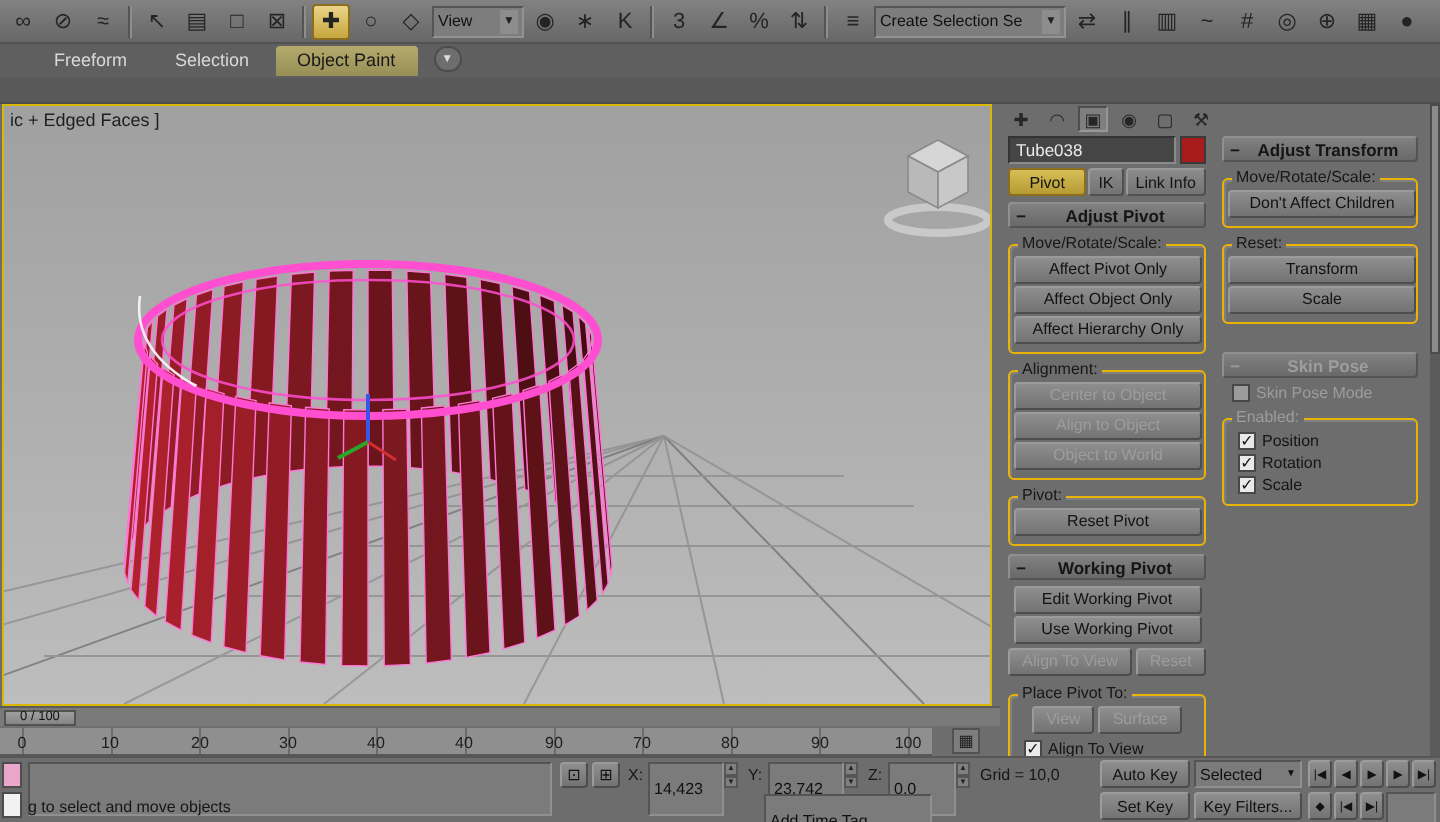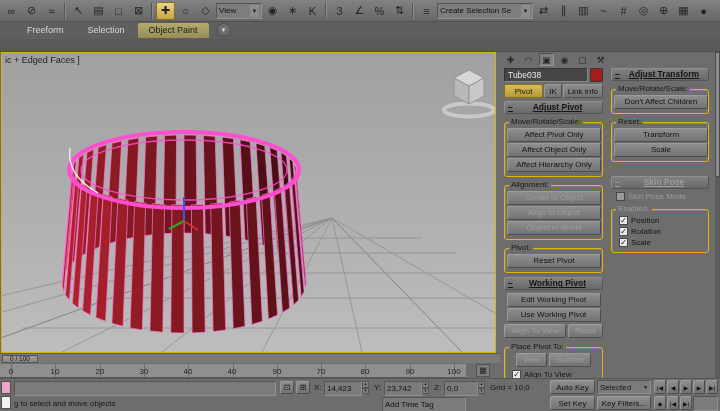--- a/index.html
+++ b/index.html
@@ -33,21 +33,21 @@
   .ptab.pressed{background:#7f7f7f;border:1px solid;border-color:#4d4d4d #989898 #989898 #4d4d4d;}
   .cpcols{display:flex;align-items:flex-start;}
   .cpcol{width:107px;padding:1px 4px;}
   .cpcol2{width:106px;padding:1px 4px;}
   .namerow{display:flex;margin:1px 0 2px;}
   .namefield{height:14px;background:#454545;border:1px solid;border-color:#333 #8a8a8a #8a8a8a #333;color:#eaeaea;font-size:8.5px;display:flex;align-items:center;padding:0 3px;flex:1;}
   .swatch{width:13px;height:14px;background:#a81b1b;border:1px solid #3a3a3a;margin-left:2px;}
   .modetabs{display:flex;gap:1px;margin-bottom:2px;}
   .mtab{height:14px;background:linear-gradient(#8b8b8b,#737373);border:1px solid;border-color:#999 #505050 #505050 #999;border-radius:2px;font-size:8px;display:flex;align-items:center;justify-content:center;padding:0 4px;color:#131313;}
   .mtab.active{background:linear-gradient(#d7be56,#b69b34);border-color:#8a6d1d;}
-  .rhead{height:13px;background:linear-gradient(#818181,#696969);border:1px solid;border-color:#909090 #545454 #545454 #909090;border-radius:2px;display:flex;align-items:flex-start;font-size:8.5px;font-weight:bold;color:#151515;padding:0 3px;gap:3px;margin:3px 0;text-decoration:underline;}
+  .rhead{height:13px;background:linear-gradient(#818181,#696969);border:1px solid;border-color:#909090 #545454 #545454 #909090;border-radius:2px;display:flex;align-items:flex-end;font-size:8.5px;font-weight:bold;color:#151515;padding:0 3px;gap:3px;margin:3px 0;}
   .rhead::before{content:"−";font-weight:bold;}
   .rhead .rtitle{flex:1;text-align:center;}
   .rhead.dim{color:#9d9d9d;}
   .gbox{border:1px solid #eab308;box-shadow:1px 1px 0 #808080 inset;border-radius:3px;margin:8px 0 4px;padding:4px 2px 3px;position:relative;}
   .glabel{position:absolute;top:-6px;left:4px;background:#6d6d6d;padding:0 2px;font-size:8px;color:#171717;}
   .glabel.dim{color:#9d9d9d;}
   .cbtn{display:block;width:94px;height:14px;margin:1px auto;background:linear-gradient(#8e8e8e,#737373);border:1px solid;border-color:#9b9b9b #4d4d4d #4d4d4d #9b9b9b;border-radius:2px;font-size:8px;color:#121212;text-align:center;line-height:12px;}
   .cbtn.dis{color:#9d9d9d;}
   .btnrow{display:flex;gap:2px;justify-content:center;}
   .btnrow .cbtn{margin:1px 0;width:auto;padding:0 6px;}
@@ -67,21 +67,21 @@
   .tbx{position:absolute;left:466px;top:363px;width:34px;height:15px;background:#6d6d6d;display:flex;align-items:center;justify-content:center;}
   .minibtn{width:14px;height:13px;background:#7d7d7d;border:1px solid #525252;font-size:8px;display:flex;align-items:center;justify-content:center;color:#222;}
 
   
   .statusbar{position:absolute;left:0;top:378px;width:720px;height:33px;background:#6d6d6d;border-top:1px solid #565656;}
   .sb{position:absolute;}
   .ml{width:10px;height:13px;border:1px solid #4d4d4d;}
   .sunken{background:#7b7b7b;border:1px solid;border-color:#545454 #909090 #909090 #545454;}
   .sbtn{background:linear-gradient(#8e8e8e,#737373);border:1px solid;border-color:#9b9b9b #4d4d4d #4d4d4d #9b9b9b;border-radius:2px;font-size:8px;color:#121212;display:flex;align-items:center;justify-content:center;}
   .slabel{font-size:8px;color:#161616;}
-  .sfield{height:15px;font-size:8px;color:#101010;display:flex;align-items:center;padding:0 2px;}
+  .sfield{height:27px;font-size:8px;color:#101010;display:flex;align-items:center;padding:0 2px;}
   .spinner{width:7px;height:13px;display:flex;flex-direction:column;}
   .spinner i{flex:1;background:#808080;border:1px solid #565656;font-size:4px;line-height:4px;text-align:center;color:#222;font-style:normal;}
   .spup::after{content:"▲";}
   .spdn::after{content:"▼";}
   .tpbtn{width:12px;height:14px;font-size:6px;}
 </style>
 </head>
 <body>
 
 <div class="toolbar">

